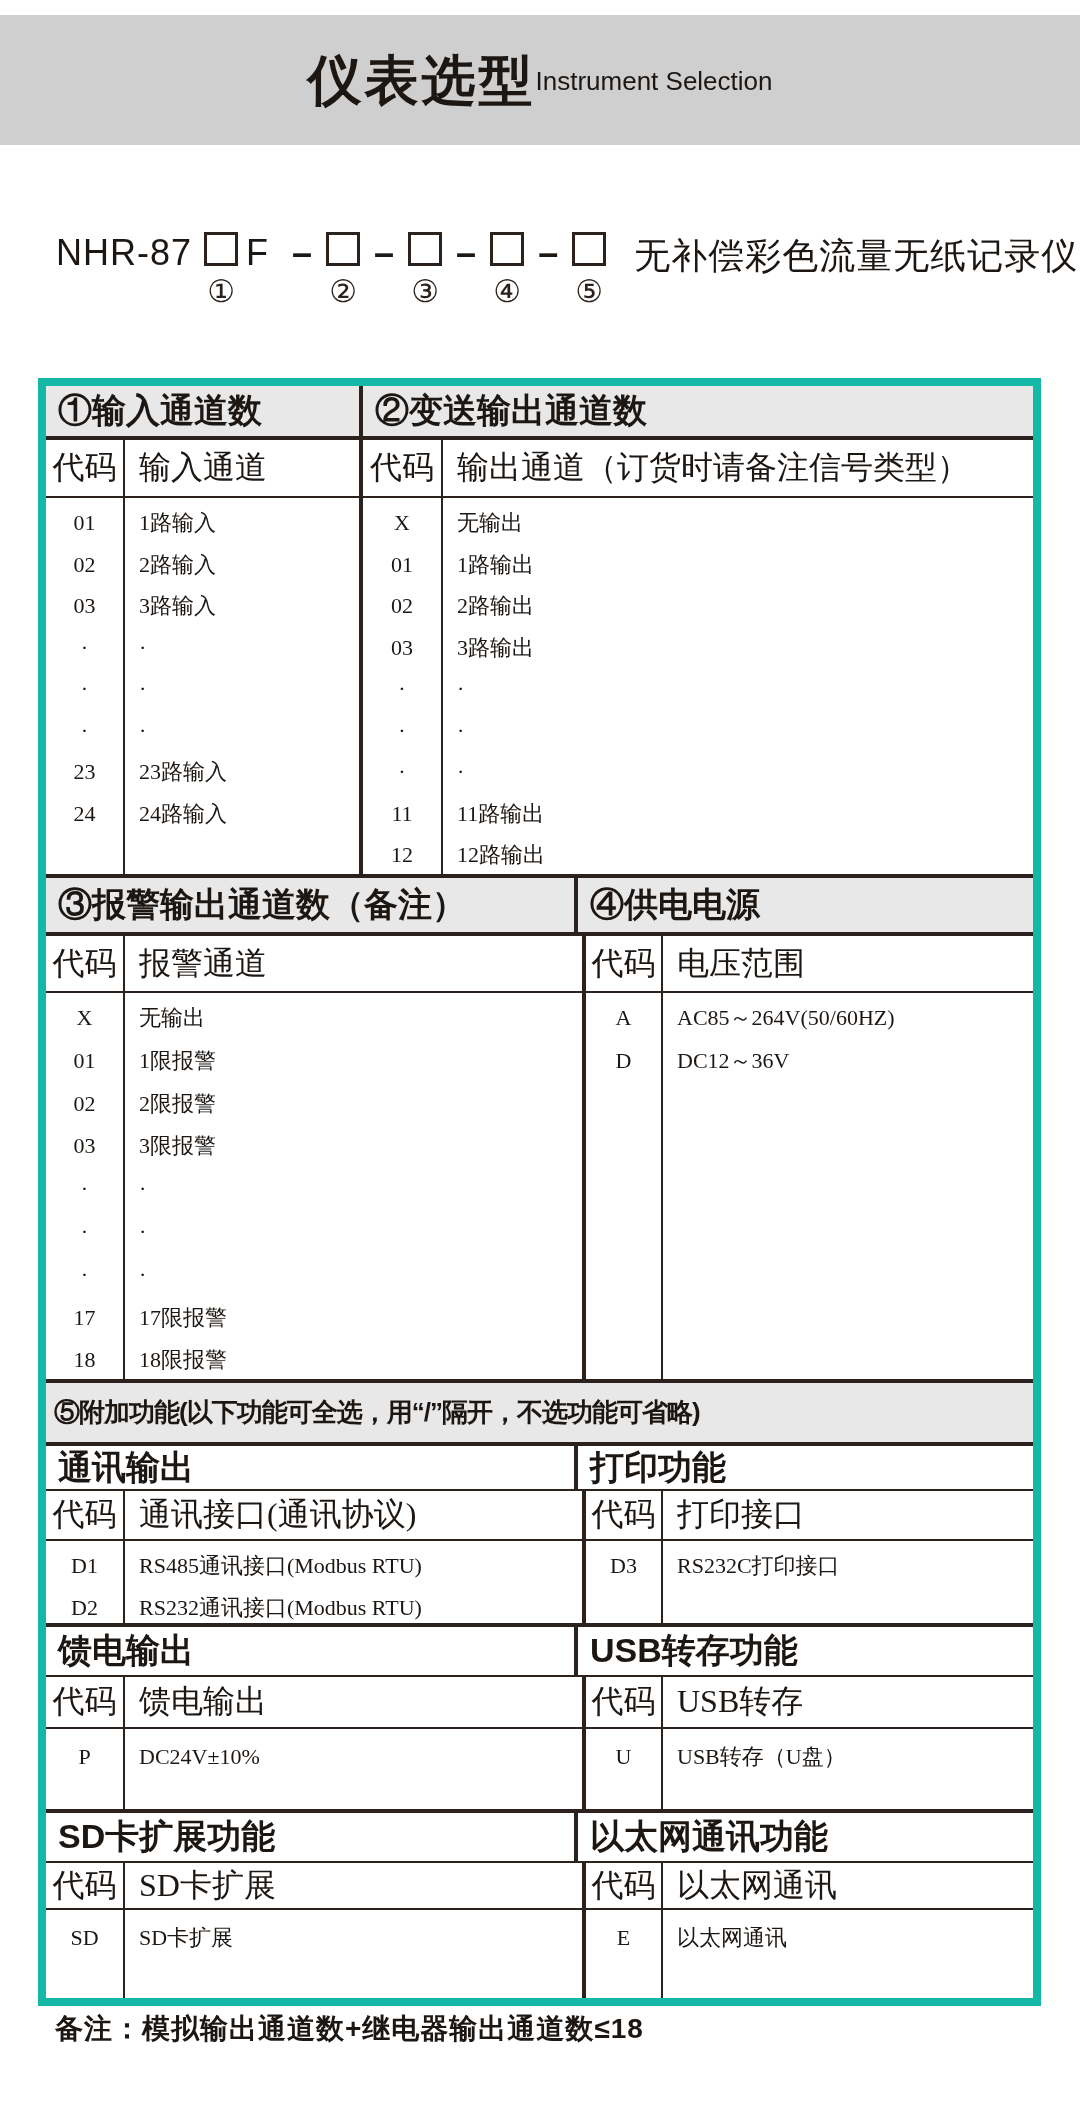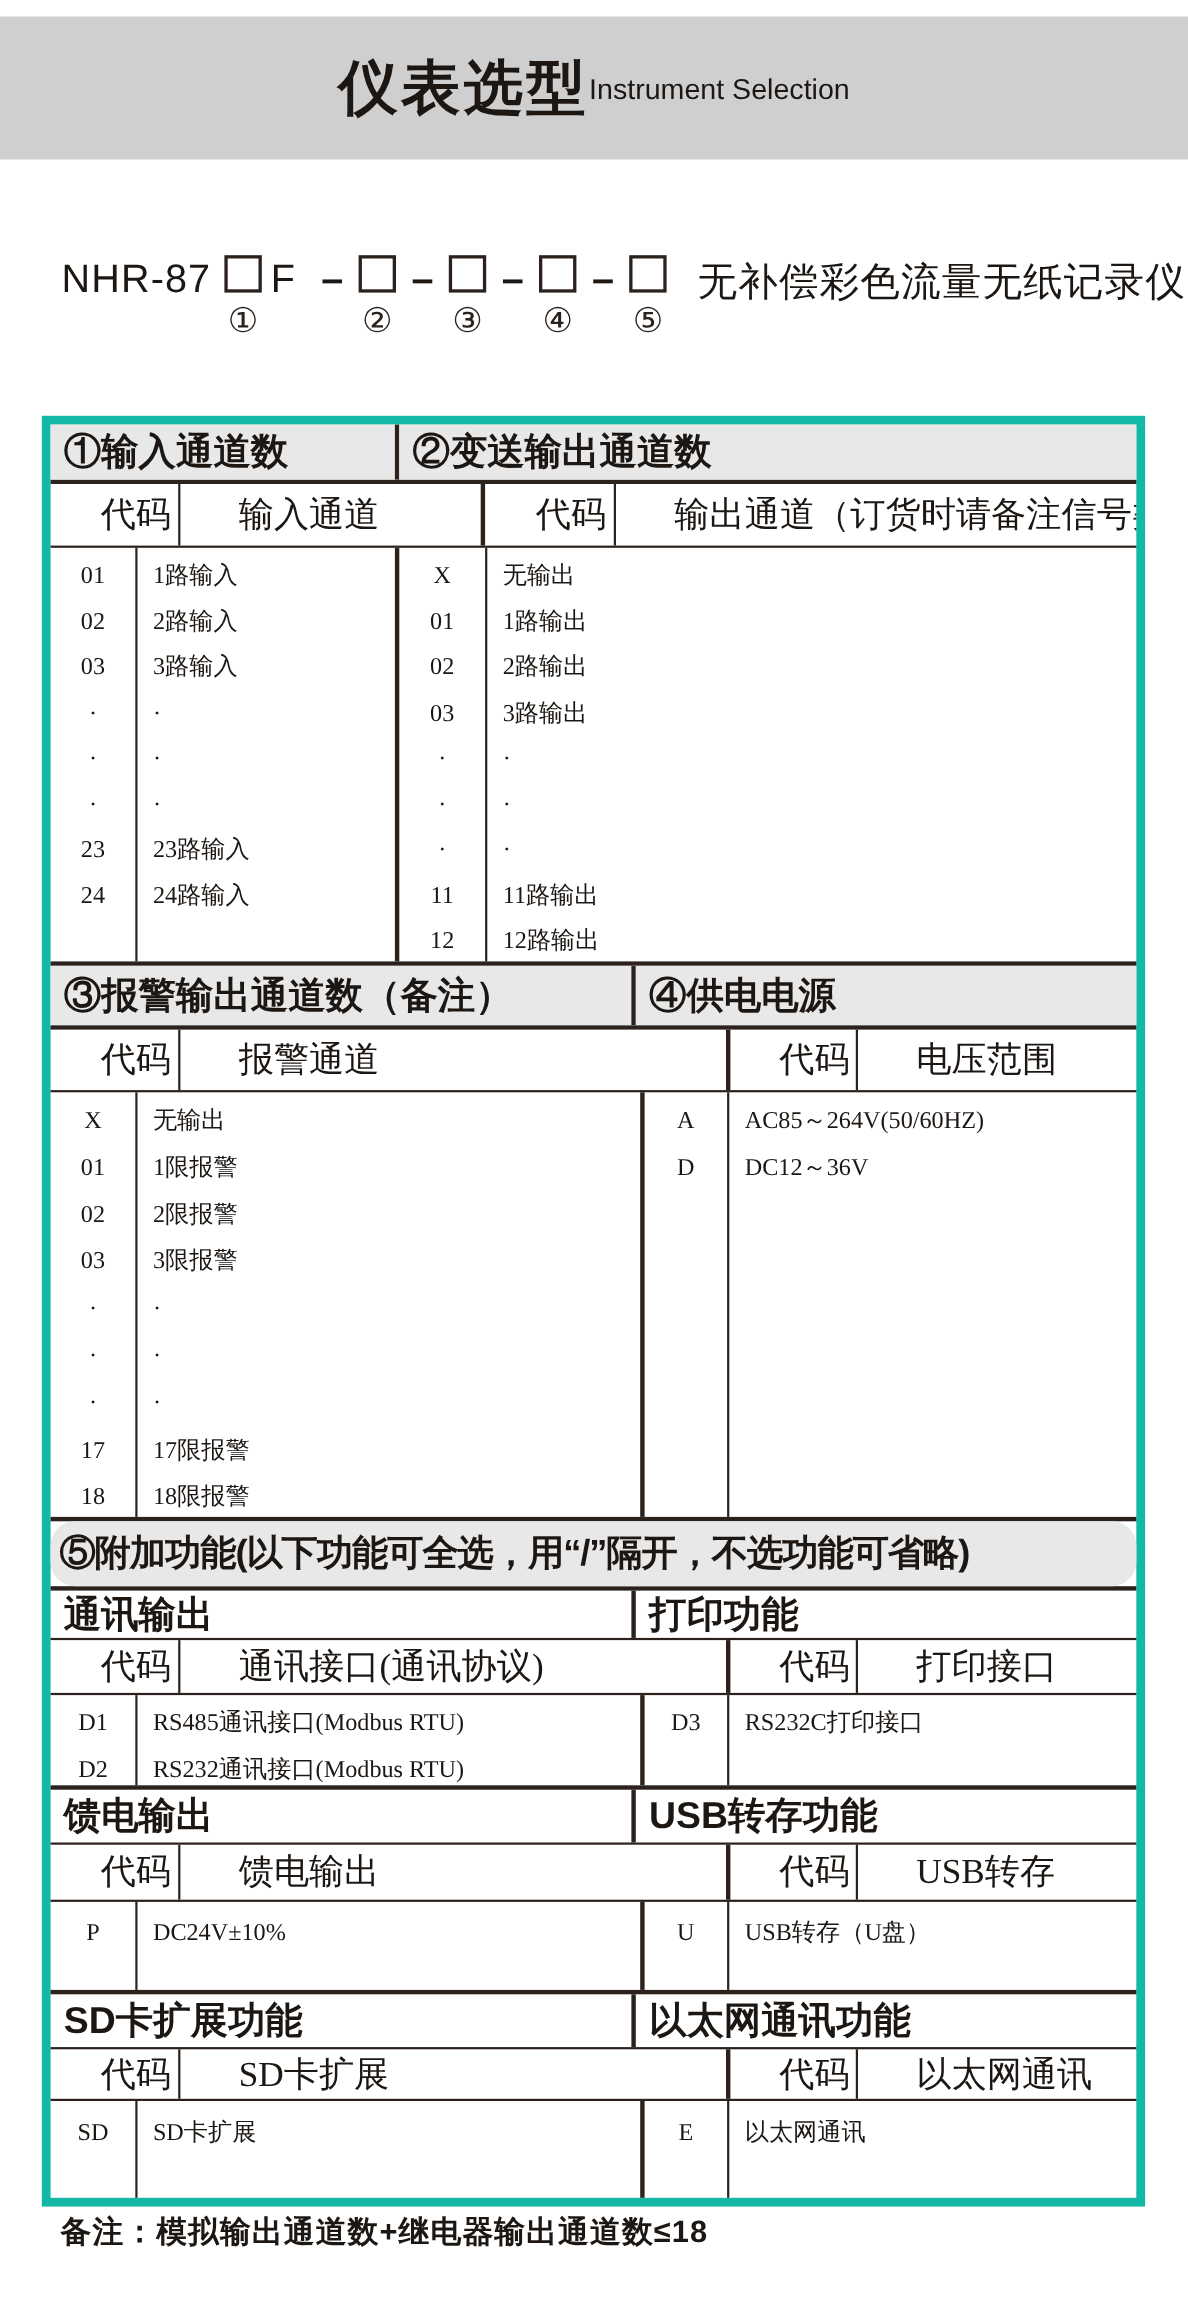--- a/index.html
+++ b/index.html
@@ -62,24 +62,24 @@
   .h54 { height:54px; } .h58 { height:58px; } .h380 { height:380px; }
   .h57 { height:57px; } .h390 { height:390px; } .h63 { height:63px; }
   .h45 { height:45px; } .h50 { height:50px; } .h86 { height:86px; }
   .h52 { height:52px; } .h84 { height:84px; } .h47 { height:47px; }
   .h88 { height:88px; }
 
   .sec-t {
     display:flex; align-items:center; padding-left:12px;
     font-weight:bold; font-size:34px; white-space:nowrap;
   }
-  .s5t { font-size:33px; letter-spacing:-1px; padding-left:8px;border-radius:22px; }
+  .s5t { font-size:26px; letter-spacing:-1px; padding-left:8px; }
 
   .sub  { font-family:"Liberation Serif", serif; font-size:32px; }
-  .sub .c { display:flex; align-items:center; white-space:nowrap;margin-left:39px; }
+  .sub .c { display:flex; align-items:center; white-space:nowrap; }
   .cent { justify-content:center; text-align:center; }
   .pl   { padding-left:14px; }
 
   .data { font-family:"Liberation Serif", serif; font-size:22px; }
   .data .c { white-space:pre-line; padding-top:4px; }
   .data .cent { display:block; text-align:center; }
   .lh42 .c { line-height:41.5px; }
   .lh43 .c { line-height:42.8px; }
   .lhd  .c { line-height:42px; }
   .lhs  .c { line-height:44px; padding-top:6px; }

